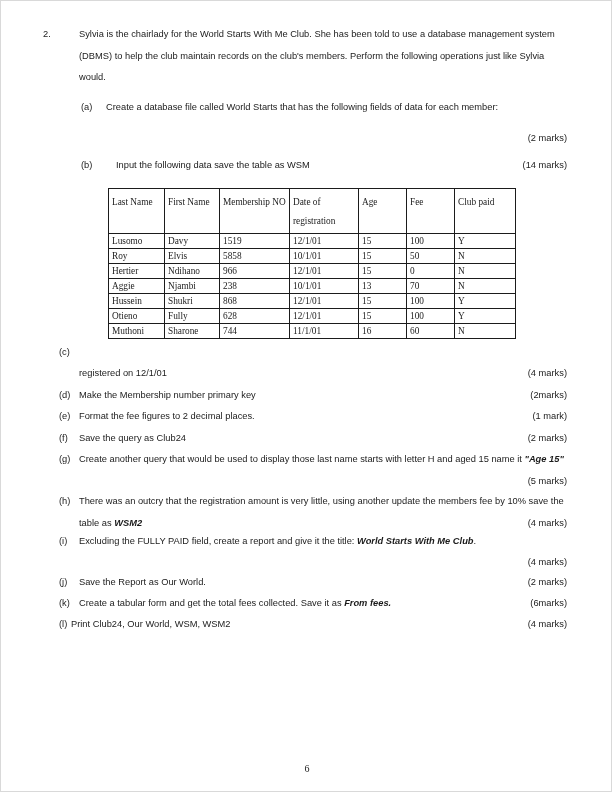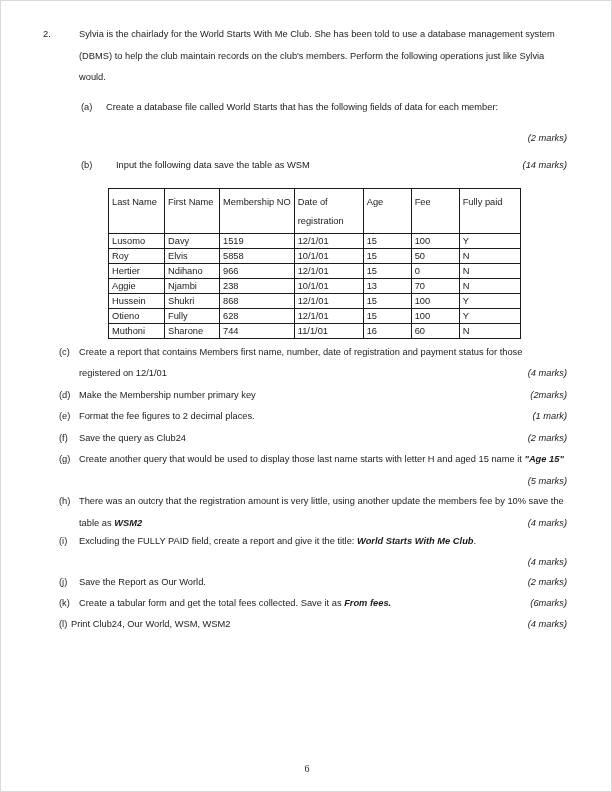--- a/index.html
+++ b/index.html
@@ -17,31 +17,32 @@
     overflow: hidden;
   }
   .line {
     position: absolute;
     left: 0;
     width: 612px;
     height: 16px;
     white-space: nowrap;
   }
   .line .pos { position: absolute; top: 0; }
-  .line .marks { position: absolute; top: 0; right: 46px; left: auto; font-style: italic; }
+  .line .marks { position: absolute; top: 0; right: 46px; left: auto; }
   .em { font-weight: bold; font-style: italic; }
   
   table.members {
     position: absolute;
     left: 107px;
     top: 187px;
     border-collapse: collapse;
     table-layout: fixed;
     font-size: 9.3px;
     color: #1b1b1b;
+    font-family: Liberation Serif, serif;
   }
   table.members th, table.members td {
     border: 1px solid #1b1b1b;
     text-align: left;
     font-weight: normal;
     overflow: hidden;
   }
   table.members th {
     vertical-align: top;
     padding: 4px 3px 2px 3px;
@@ -107,21 +108,21 @@
         <col style="width:61px">
     </colgroup>
     <thead>
       <tr>
         <th>Last Name</th>
         <th>First Name</th>
         <th>Membership NO</th>
         <th class="wrap">Date of registration</th>
         <th>Age</th>
         <th>Fee</th>
-        <th>Fully paid</th>
+        <th>Club paid</th>
       </tr>
     </thead>
     <tbody>
       <tr>
         <td>Lusomo</td>
         <td>Davy</td>
         <td>1519</td>
         <td>12/1/01</td>
         <td>15</td>
         <td>100</td>
@@ -179,21 +180,20 @@
         <td>11/1/01</td>
         <td>16</td>
         <td>60</td>
         <td>N</td>
       </tr>
     </tbody>
   </table>
 
   <div class="line" style="top:346px">
     <span class="pos" style="left:58px">(c)</span>
-    <span class="pos" style="left:78px">Create a report that contains Members first name, number, date of registration and payment status for those</span>
   </div>
   <div class="line" style="top:367px">
     <span class="pos" style="left:78px">registered on 12/1/01</span>
     <span class="marks">(4 marks)</span>
   </div>
 
   <div class="line" style="top:389px">
     <span class="pos" style="left:58px">(d)</span>
     <span class="pos" style="left:78px">Make the Membership number primary key</span>
     <span class="marks">(2marks)</span>

